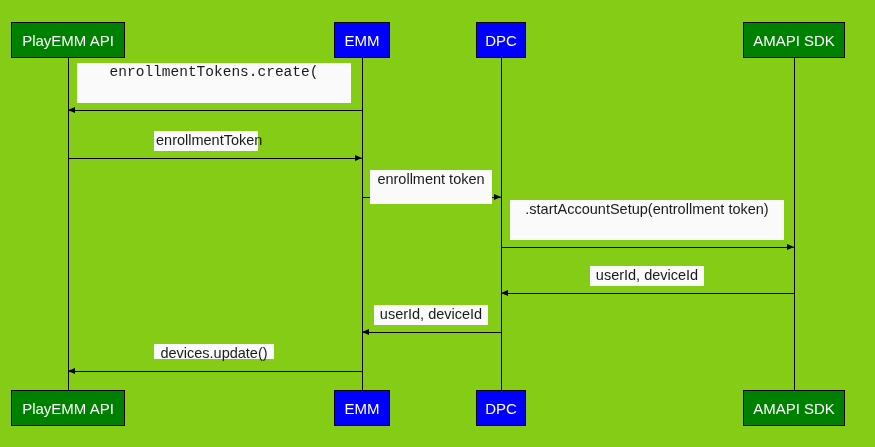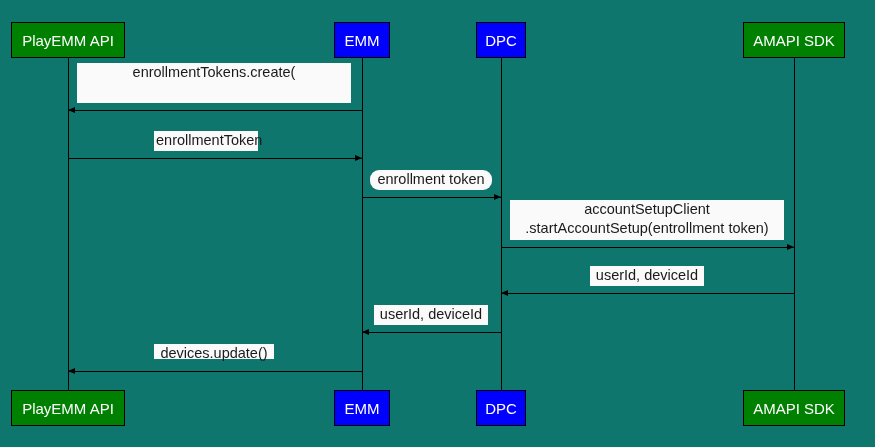--- a/index.html
+++ b/index.html
@@ -4,21 +4,21 @@
 <style>
   html, body {
     margin: 0;
     padding: 0;
     background: #000000;
   }
   #diagram {
     position: relative;
     width: 875px;
     height: 447px;
-    background: #0f766e;
+    background: #84cc16;
     overflow: hidden;
     font-family: "Liberation Sans", sans-serif;
   }
   .participant {
     position: absolute;
     box-sizing: border-box;
     display: flex;
     align-items: center;
     justify-content: center;
     color: #ffffff;
@@ -106,21 +106,21 @@
         <span style="color: rgb(255, 255, 255);">EMM</span>
       </div>
       <div class="participant" style="left: 476px; top: 390px; width: 50px; height: 36px; background: rgb(0, 0, 255);">
         <span style="color: rgb(255, 255, 255);">DPC</span>
       </div>
       <div class="participant" style="left: 743px; top: 390px; width: 102px; height: 36px; background: rgb(0, 128, 0);">
         <span style="color: rgb(255, 255, 255);">AMAPI SDK</span>
       </div>
     </div>
   <div id="labels">
-      <div class="msg-label" style="left: 77px; top: 63px; width: 274px; height: 40px;"><div>enrollmentTokens.create(</div></div>
+      <div class="msg-label" style="left: 77px; top: 63px; width: 274px; height: 40px; font-family: Liberation Mono, monospace;"><div>enrollmentTokens.create(</div></div>
       <div class="msg-label" style="left: 154px; top: 131px; width: 104px; height: 20px;"><div>enrollmentToken</div></div>
-      <div class="msg-label" style="left: 370px; top: 170px; width: 122px; height: 20px; border-radius: 9px;"><div>enrollment token</div></div>
-      <div class="msg-label" style="left: 510px; top: 200px; width: 274px; height: 40px;"><div>accountSetupClient</div><div>.startAccountSetup(entrollment token)</div></div>
+      <div class="msg-label" style="left: 370px; top: 170px; width: 122px; height: 34px;"><div>enrollment token</div></div>
+      <div class="msg-label" style="left: 510px; top: 200px; width: 274px; height: 40px;"><div>.startAccountSetup(entrollment token)</div></div>
       <div class="msg-label" style="left: 590px; top: 266px; width: 114px; height: 20px;"><div>userId, deviceId</div></div>
       <div class="msg-label" style="left: 374px; top: 305px; width: 114px; height: 20px;"><div>userId, deviceId</div></div>
       <div class="msg-label" style="left: 154px; top: 344px; width: 120px; height: 15px;"><div>devices.update()</div></div>
     </div>
 </div>
 
 </body></html>

